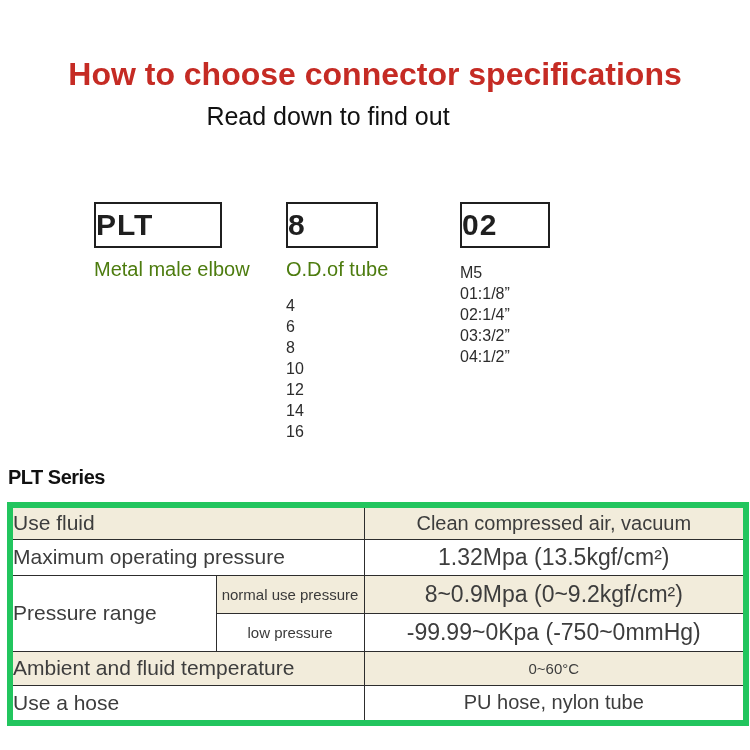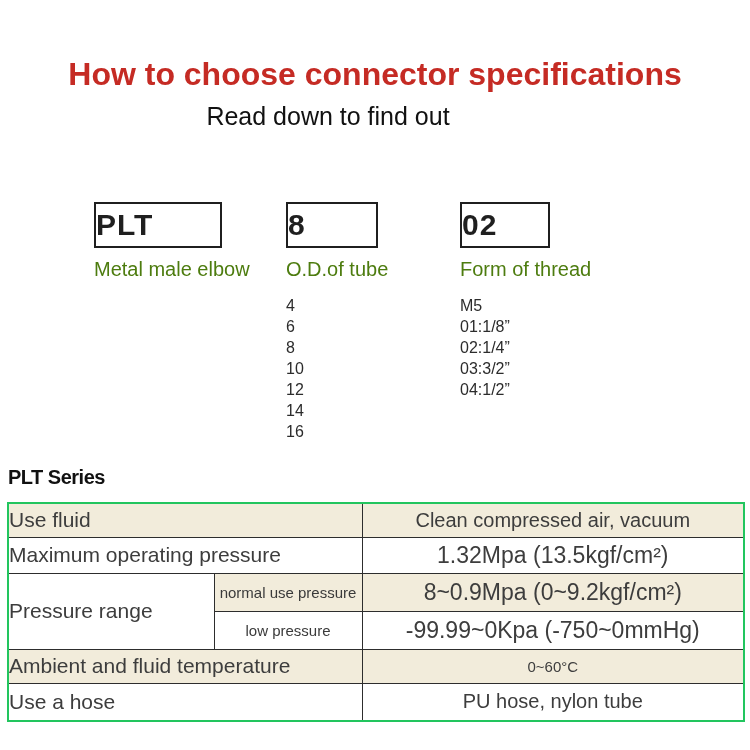--- a/index.html
+++ b/index.html
@@ -77,21 +77,21 @@
     border-collapse: collapse;
     table-layout: fixed;
     color: #3d3d3d;
   }
   .spec-table td {
     border: 1px solid #2d2d2d;
     padding: 0;
     vertical-align: middle;
     overflow: hidden;
   }
-  .spec-table { border: 2px solid #22c55e; }
+  .spec-table { border: 6px solid #22c55e; }
 
   .beige { background: #f2ecdb; }
   .white { background: #ffffff; }
 
   .label-cell {
     font-size: 21px;
     padding-left: 22px;
   }
   .sub-label-cell {
     font-size: 15px;
@@ -129,21 +129,20 @@
     <li>12</li>
     <li>14</li>
     <li>16</li>
   </ul>
 </div>
 
 <div class="spec-col spec-col-3">
   <div class="code-box code-box-3">
     <span>02</span>
   </div>
-  <div class="code-label">Form of thread</div>
   <ul class="option-list">
     <li>M5</li>
     <li>01:1/8”</li>
     <li>02:1/4”</li>
     <li>03:3/2”</li>
     <li>04:1/2”</li>
   </ul>
 </div>
 
 <div class="series-heading">PLT Series</div>

